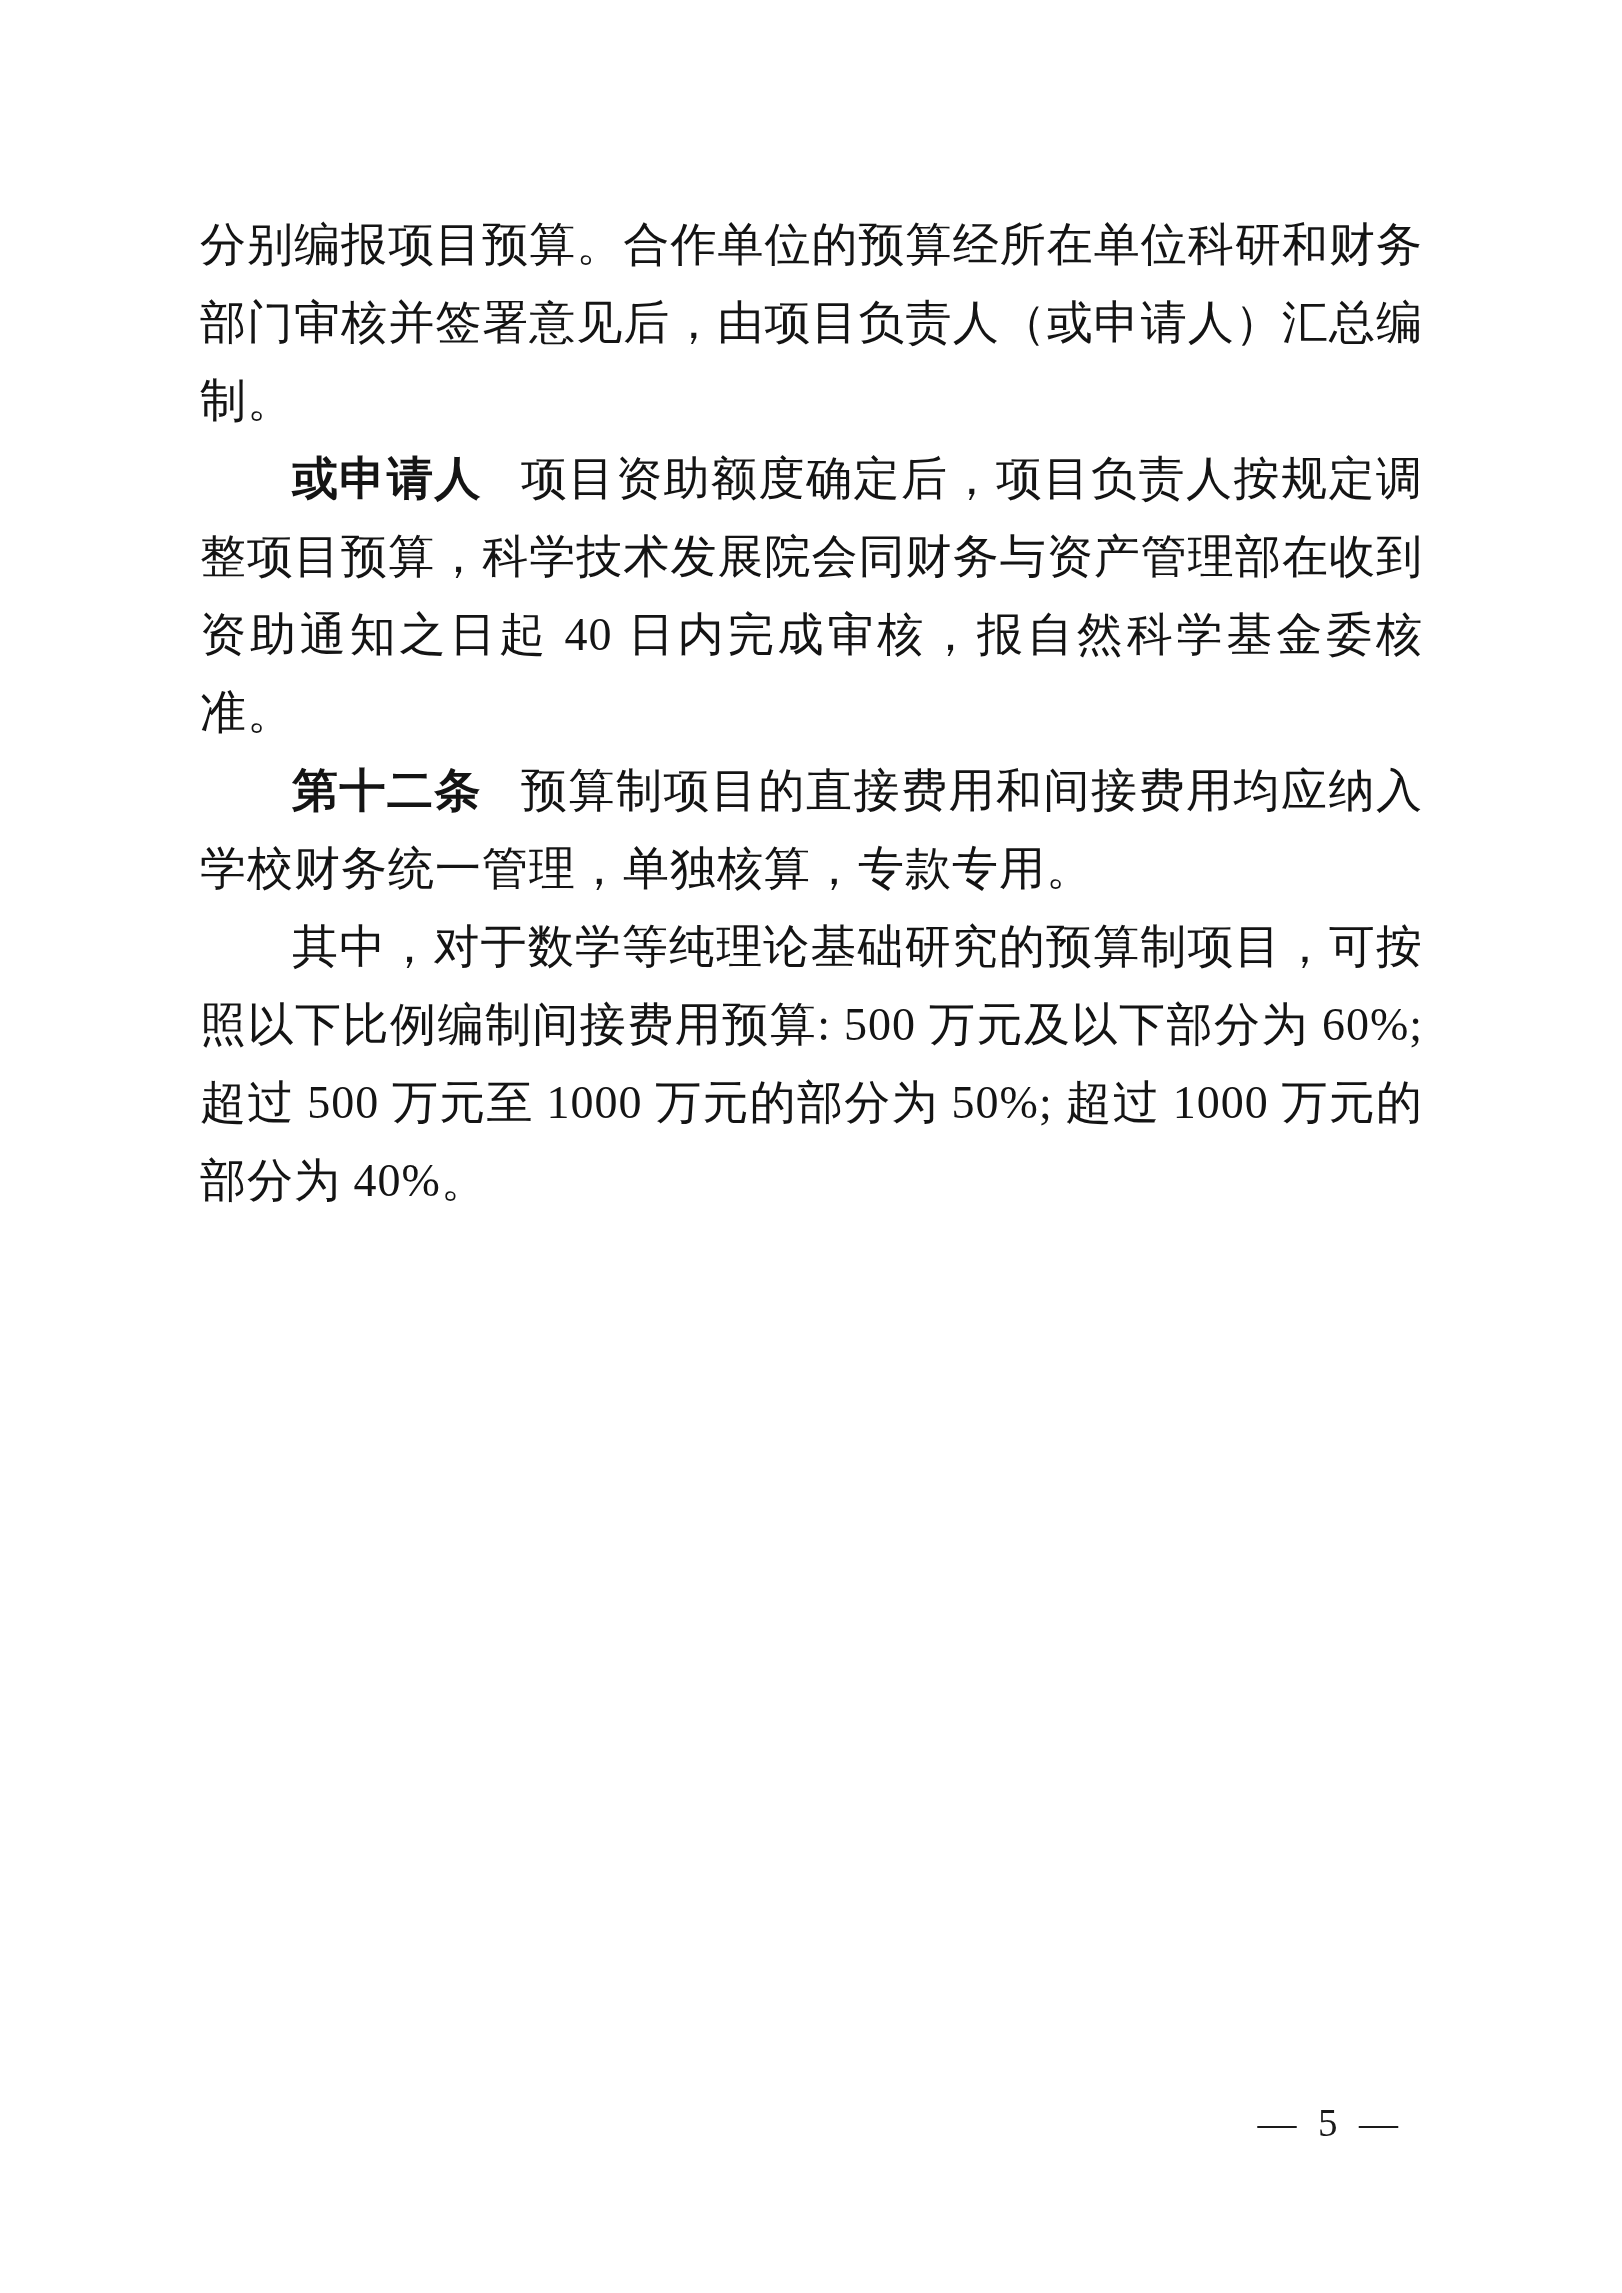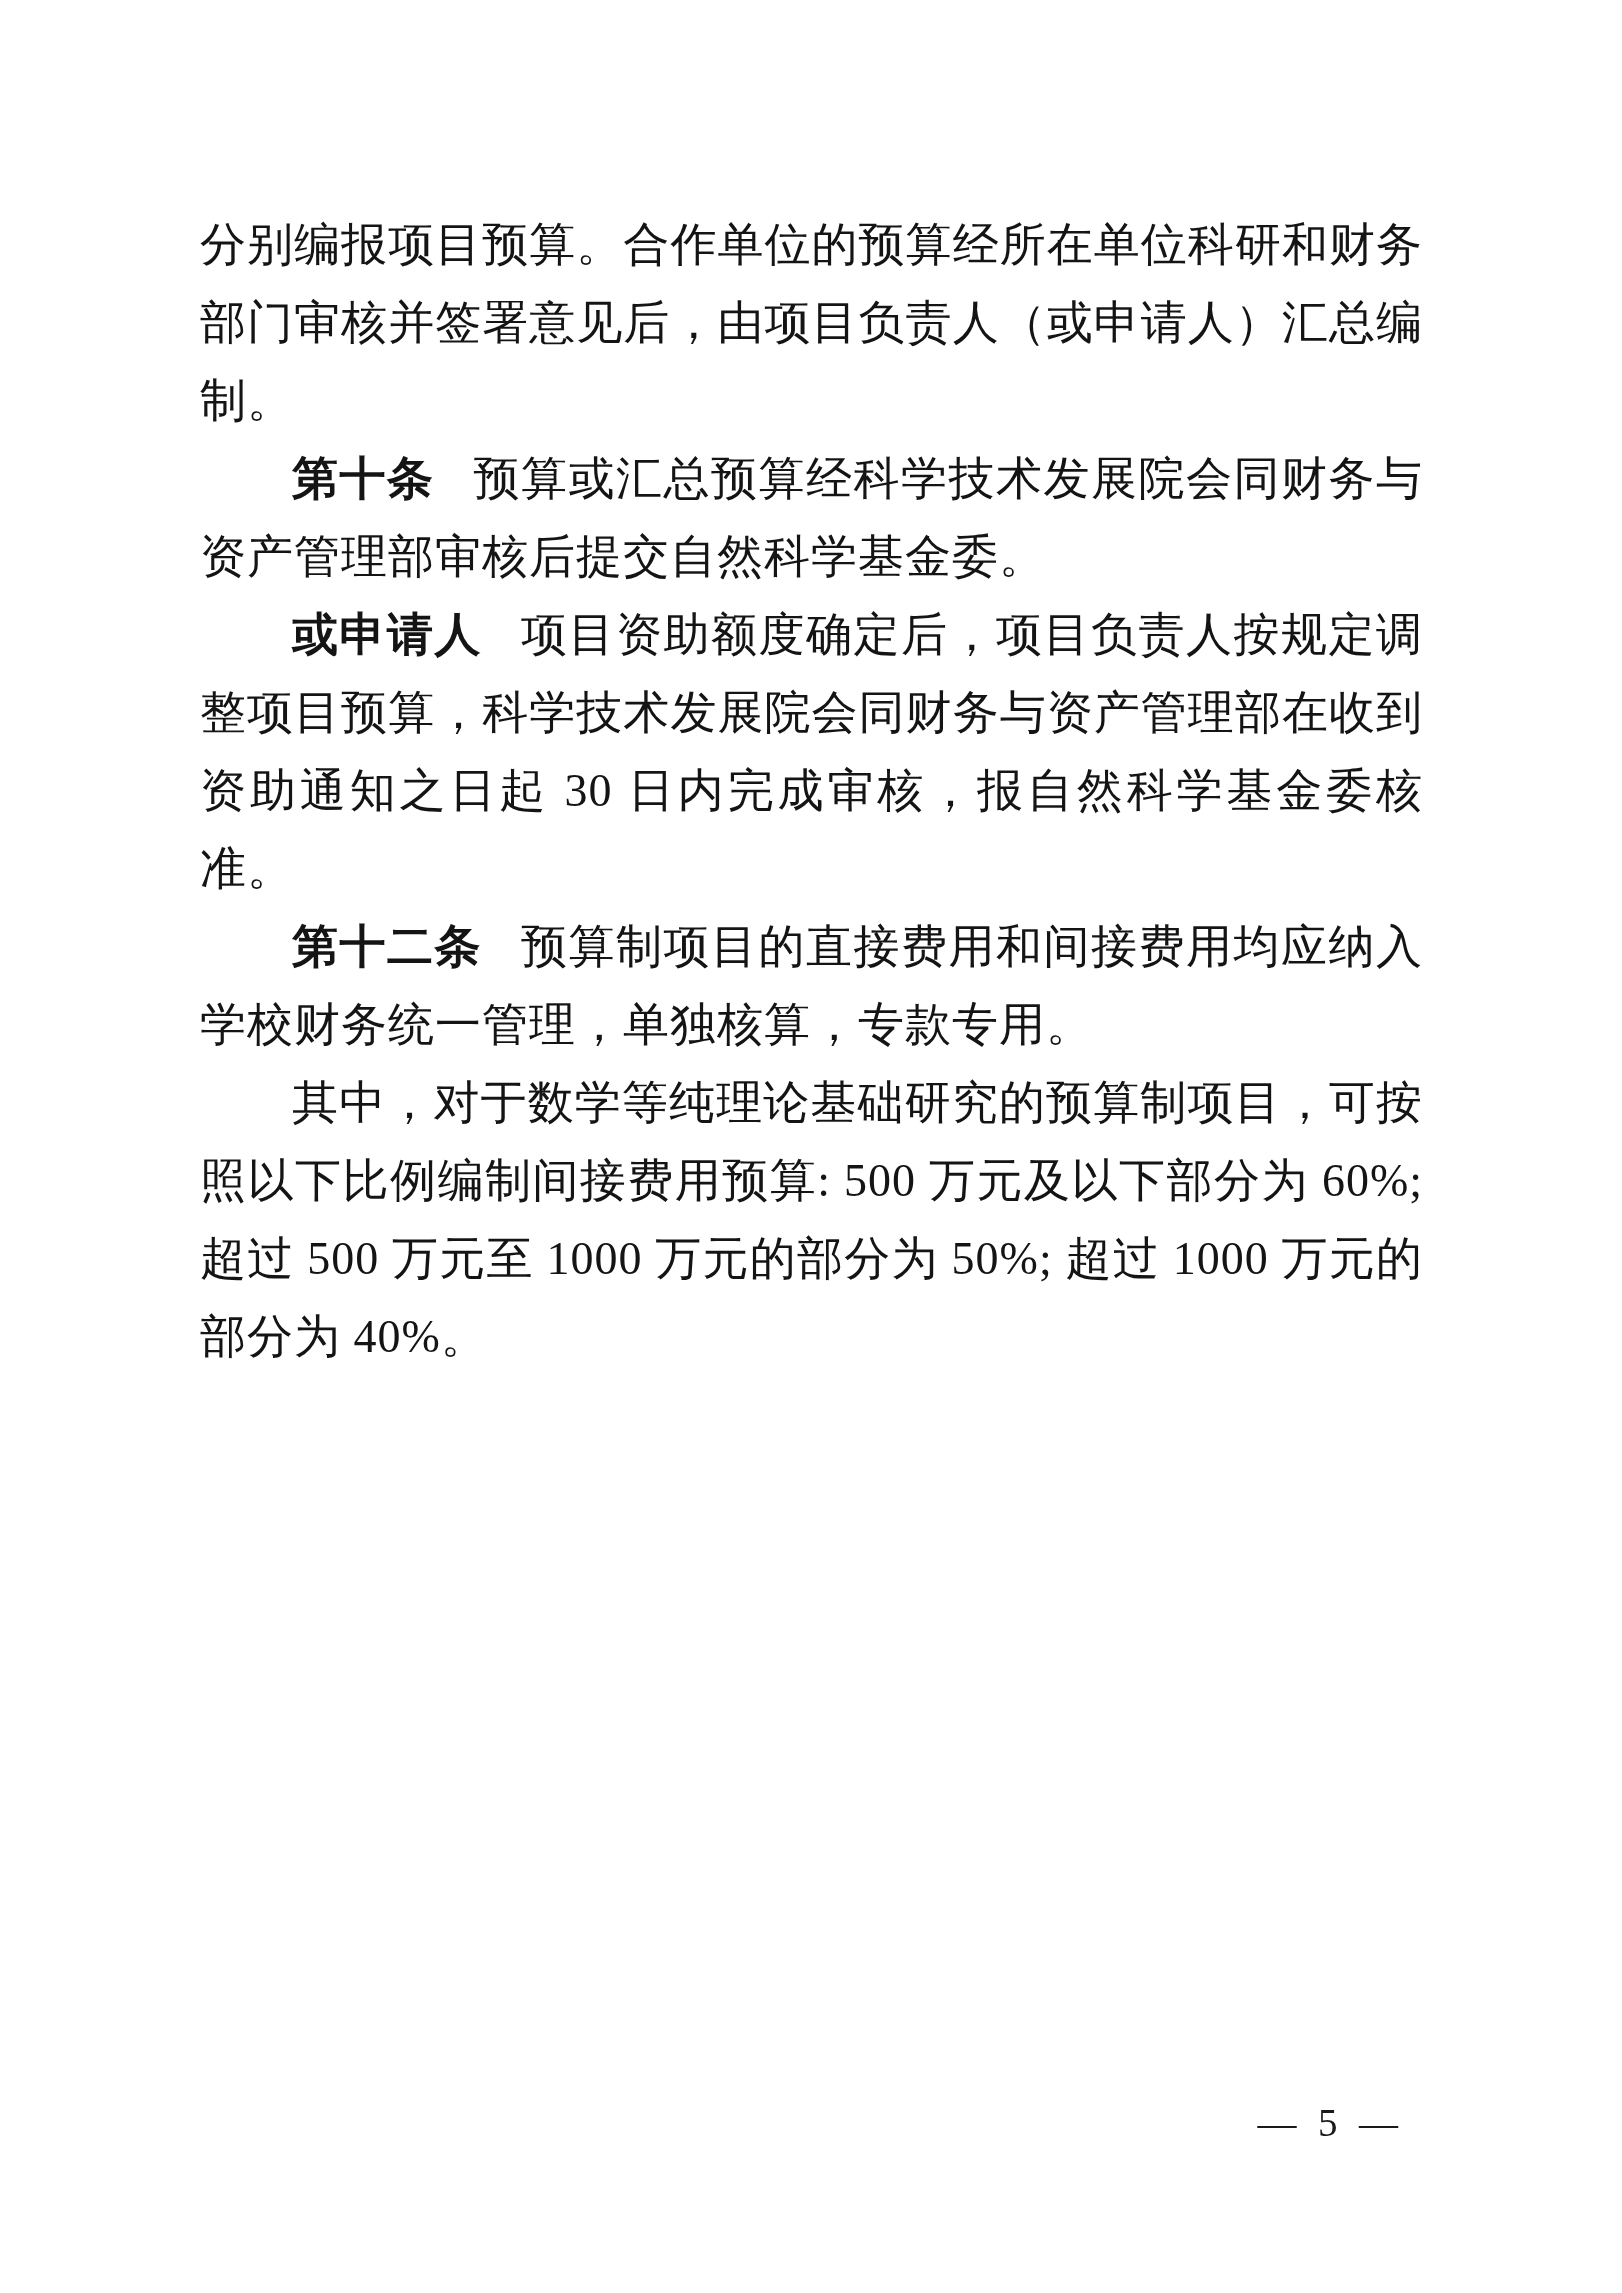--- a/index.html
+++ b/index.html
@@ -57,23 +57,22 @@
 </style>
 </head>
 <body>
 
 <div class="page">
 
   <div class="content">
 
     <p class="para"><span>分别编报项目预算。合作单位的预算经所在单位科研和财务部门审核并签署意见后，由项目负责人（或申请人）汇总编制。</span></p>
 
-    <p class="para indent"><span class="term">第十条</span><span>预算或汇总预算经科学技术发展院会同财务与资产管理部审核后提交自然科学基金委。</span></p>
 
-    <p class="para indent"><span class="term">或申请人</span><span>项目资助额度确定后，项目负责人按规定调整项目预算，科学技术发展院会同财务与资产管理部在收到资助通知之日起 30 日内完成审核，报自然科学基金委核准。</span></p>
+    <p class="para indent"><span class="term">或申请人</span><span>项目资助额度确定后，项目负责人按规定调整项目预算，科学技术发展院会同财务与资产管理部在收到资助通知之日起 40 日内完成审核，报自然科学基金委核准。</span></p>
 
 
     <p class="para indent"><span class="term">第十二条</span><span>预算制项目的直接费用和间接费用均应纳入学校财务统一管理，单独核算，专款专用。</span></p>
 
 
     <p class="para indent"><span>其中，对于数学等纯理论基础研究的预算制项目，可按照以下比例编制间接费用预算: 500 万元及以下部分为 60%; 超过 500 万元至 1000 万元的部分为 50%; 超过 1000 万元的部分为 40%。</span></p>
 
 
   </div>
 

